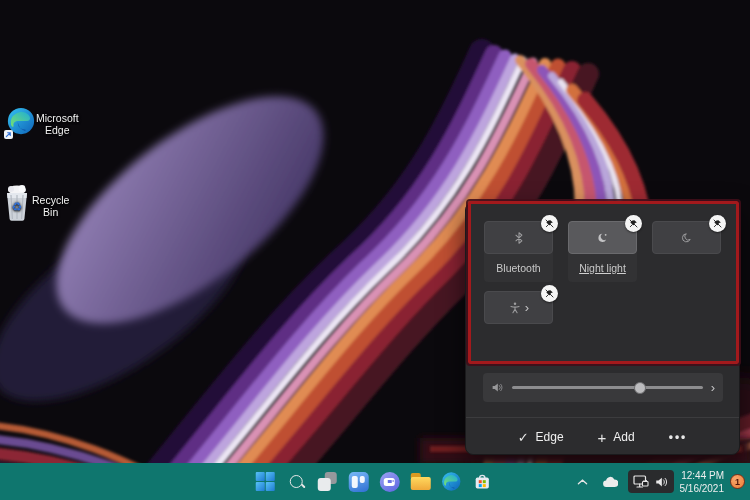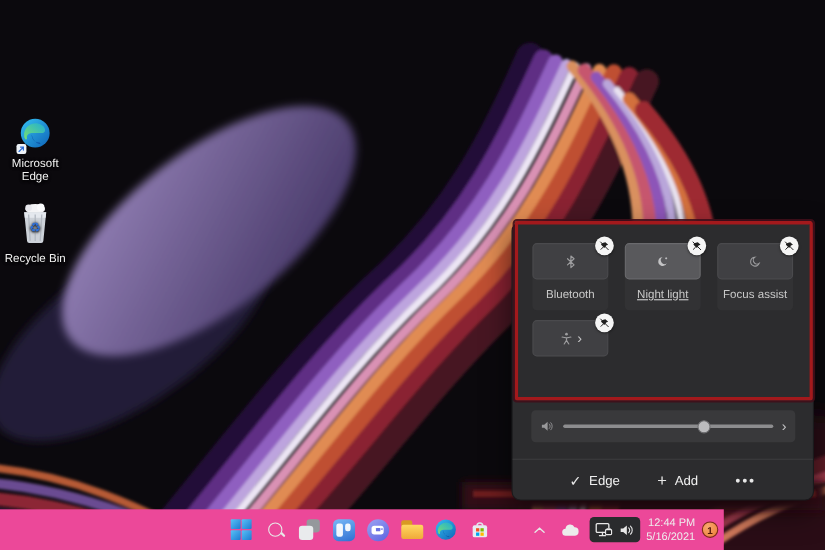--- a/index.html
+++ b/index.html
@@ -4,21 +4,21 @@
 <style>
   html,body{margin:0;padding:0;background:#000;}
   #stage{position:relative;width:750px;height:500px;overflow:hidden;
          font-family:"Liberation Sans",sans-serif;background:#0b090d;}
   #stage *{box-sizing:border-box;}
 
   
   .wallpaper{position:absolute;inset:0;}
 
   
-  .desktop-icon{position:absolute;display:flex;flex-direction:column;align-items:center;
+  .desktop-icon{position:absolute;display:flex;flex-direction:row;align-items:center;
                 color:#f2f2f2;font-size:10.5px;text-align:center;
                 text-shadow:0 1px 2px rgba(0,0,0,.95), 0 0 3px rgba(0,0,0,.7);cursor:default;}
   .desktop-icon .ico{position:relative;margin-bottom:4px;}
   .edge-badge{position:absolute;left:-2px;bottom:-1px;width:9px;height:9px;background:#eef3f8;
               border-radius:2px;display:flex;align-items:center;justify-content:center;}
 
   
   .qs-panel{position:absolute;left:465px;top:202px;width:275px;height:253px;
             background:#2c2c2e;border:1px solid #1a1a1c;border-radius:8px;
             box-shadow:0 10px 26px rgba(0,0,0,.55);color:#cfcfcf;}
@@ -44,21 +44,21 @@
              padding:4px 6px;border-radius:4px;cursor:pointer;}
   .fico{font-size:13px;color:#e8e8e8;line-height:1;}
   .dots{letter-spacing:2px;font-weight:bold;color:#e8e8e8;font-size:12px;}
 
   
   .annotation-box{position:absolute;left:468px;top:201px;width:271px;height:163px;
       border:3px solid #a3191c;outline:2px solid rgba(64,14,26,.9);
       border-radius:2px;pointer-events:none;z-index:40;}
 
   
-  .taskbar{position:absolute;left:0;top:463px;width:658px;height:37px;background:#ec4899;z-index:30;}
+  .taskbar{position:absolute;left:0;top:463px;width:750px;height:37px;background:#0f766e;z-index:30;}
   .tb-center{position:absolute;left:50%;top:0;height:100%;transform:translateX(-50.5%);
              display:flex;align-items:center;}
   .tb-btn{width:31px;height:31px;display:flex;align-items:center;justify-content:center;
           border-radius:5px;cursor:pointer;}
   .start-grid{display:grid;grid-template-columns:9px 9px;grid-template-rows:9px 9px;gap:1.5px;}
   .start-grid i{background:linear-gradient(135deg,#58c2f7,#1e7ad2);border-radius:1px;}
   .search-glass{position:relative;width:13px;height:13px;border:1.8px solid #e8e8e8;border-radius:50%;}
   .search-glass::after{content:"";position:absolute;width:5px;height:1.8px;background:#e8e8e8;
       right:-4px;bottom:0;transform:rotate(45deg);border-radius:1px;}
   .taskview{position:relative;width:19px;height:19px;}
@@ -226,21 +226,20 @@
         <svg width="14" height="14" viewBox="0 0 16 16" fill="none" stroke="#9d9d9f" stroke-width="1.1">
           <path d="M11.6 9.6 A4.6 4.6 0 1 1 7.2 3.2 A3.8 3.8 0 0 0 11.6 9.6 Z"></path>
         </svg>
         <span class="unpin">
           <svg width="11" height="11" viewBox="0 0 16 16">
             <path d="M9.3 3.1l3.6 3.6-2.7.7-1.5 2.8-1.2.2-3.9-3.9.2-1.2 2.8-1.5z" fill="#202020"></path>
             <path d="M6.1 9.9 L3.4 12.6 M2.9 2.9 L13.1 13.1" stroke="#202020" stroke-width="1.3" stroke-linecap="round"></path>
           </svg>
         </span>
       </div>
-      <div class="tile-label">Focus assist</div>
     </div>
 
     <div class="qs-tile" style="left:18px;top:88px;">
       <div class="tile-btn">
         <svg width="14" height="14" viewBox="0 0 16 16" fill="none" stroke="#9d9d9f" stroke-width="1.2" stroke-linecap="round">
           <circle cx="8" cy="3.2" r="1.4" fill="#9d9d9f" stroke="none"></circle>
           <path d="M3.4 6.2 Q8 7.8 12.6 6.2 M8 7.4 V9.6 M8 9.6 L5.6 13.4 M8 9.6 L10.4 13.4"></path>
         </svg>
         <span class="chev">›</span>
         <span class="unpin">

